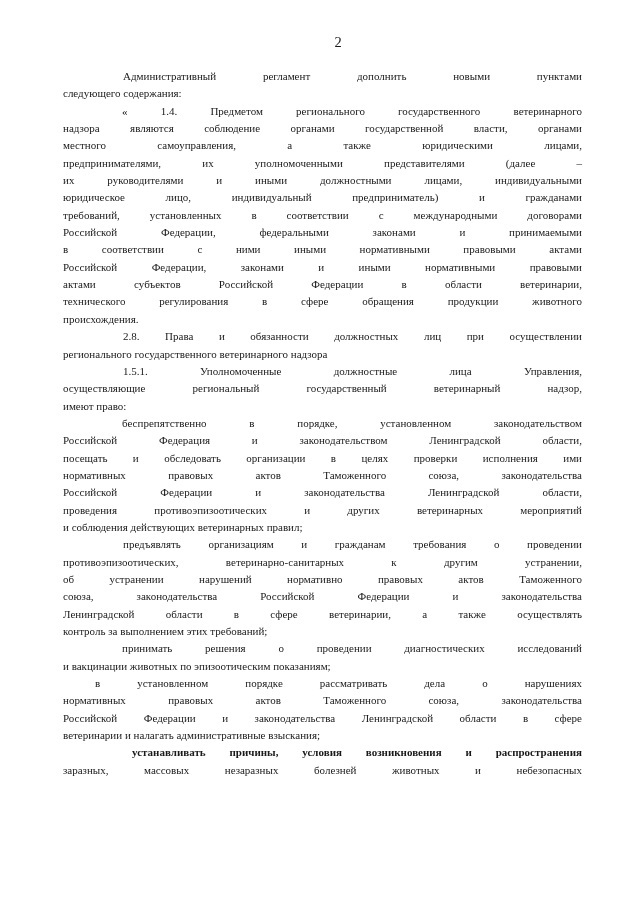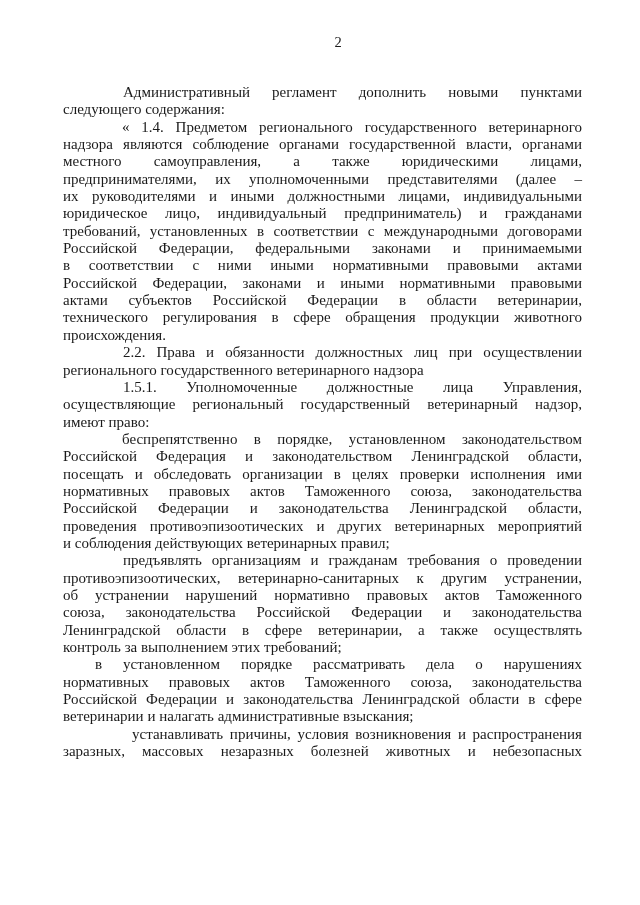--- a/index.html
+++ b/index.html
@@ -23,23 +23,22 @@
     width: 676px; 
     text-align: center;
     font-size: 14.5px;
     line-height: 16px;
   }
   .doc {
     position: absolute;
     top: 68px;
     left: 63px;
     width: 519px;
-    font-size: 15px;
+    font-size: 11px;
     line-height: 17.35px;
-    margin-top: 16px;
   }
   .paragraph { margin: 0; padding: 0; }
   .line {
     text-align: justify;
     text-align-last: justify;
   }
   .line.last {
     text-align: right;
     text-align-last: left;
   }
@@ -63,21 +62,21 @@
         <div class="line">юридическое лицо, индивидуальный предприниматель) и гражданами</div>
         <div class="line">требований, установленных в соответствии с международными договорами</div>
         <div class="line">Российской Федерации, федеральными законами и принимаемыми</div>
         <div class="line">в соответствии с ними иными нормативными правовыми актами</div>
         <div class="line">Российской Федерации, законами и иными нормативными правовыми</div>
         <div class="line">актами субъектов Российской Федерации в области ветеринарии,</div>
         <div class="line">технического регулирования в сфере обращения продукции животного</div>
         <div class="line last">происхождения.</div>
       </div>
       <div class="paragraph">
-        <div class="line" style="padding-left: 60px;">2.2. Права и обязанности должностных лиц при осуществлении</div>
+        <div class="line" style="padding-left: 60px;">2.8. Права и обязанности должностных лиц при осуществлении</div>
         <div class="line last">регионального государственного ветеринарного надзора</div>
       </div>
       <div class="paragraph">
         <div class="line" style="padding-left: 60px;">1.5.1. Уполномоченные должностные лица Управления,</div>
         <div class="line">осуществляющие региональный государственный ветеринарный надзор,</div>
         <div class="line last">имеют право:</div>
       </div>
       <div class="paragraph">
         <div class="line" style="padding-left: 59px;">беспрепятственно в порядке, установленном законодательством</div>
         <div class="line">Российской Федерация и законодательством Ленинградской области,</div>
@@ -89,23 +88,28 @@
       </div>
       <div class="paragraph">
         <div class="line" style="padding-left: 60px;">предъявлять организациям и гражданам требования о проведении</div>
         <div class="line">противоэпизоотических, ветеринарно-санитарных к другим устранении,</div>
         <div class="line">об устранении нарушений нормативно правовых актов Таможенного</div>
         <div class="line">союза, законодательства Российской Федерации и законодательства</div>
         <div class="line">Ленинградской области в сфере ветеринарии, а также осуществлять</div>
         <div class="line last">контроль за выполнением этих требований;</div>
       </div>
       <div class="paragraph">
+        <div class="line" style="padding-left: 59px;">принимать решения о проведении диагностических исследований</div>
+        <div class="line last">и вакцинации животных по эпизоотическим показаниям;</div>
+        <div class="line" style="height: 0px;"></div>
+      </div>
+      <div class="paragraph">
         <div class="line" style="padding-left: 32px;">в установленном порядке рассматривать дела о нарушениях</div>
         <div class="line">нормативных правовых актов Таможенного союза, законодательства</div>
         <div class="line">Российской Федерации и законодательства Ленинградской области в сфере</div>
         <div class="line last">ветеринарии и налагать административные взыскания;</div>
       </div>
       <div class="paragraph">
-        <div class="line" style="padding-left: 69px;">устанавливать причины, условия возникновения и распространения</div>
+        <div class="line" style="padding-left: 69px; font-weight: bold;">устанавливать причины, условия возникновения и распространения</div>
         <div class="line">заразных, массовых незаразных болезней животных и небезопасных</div>
       </div>
     </div>
 </div>
 
 </body></html>

